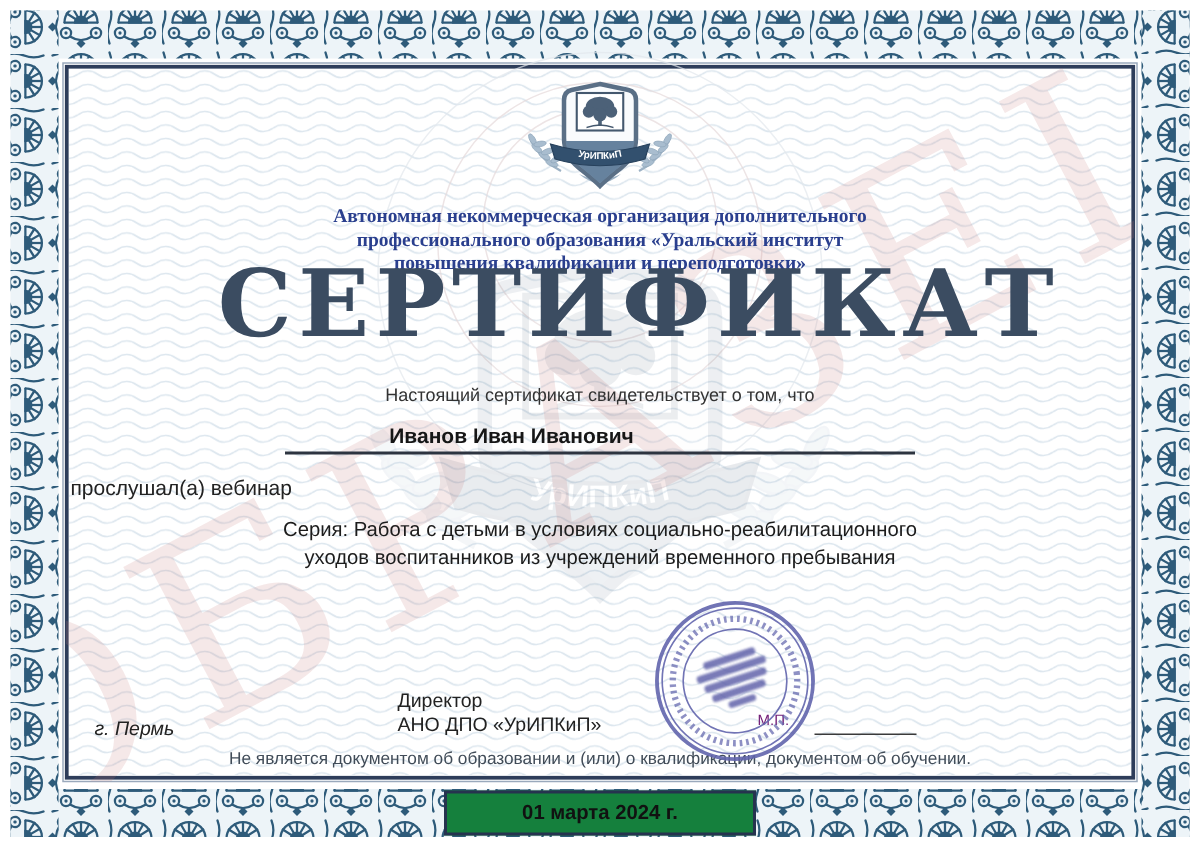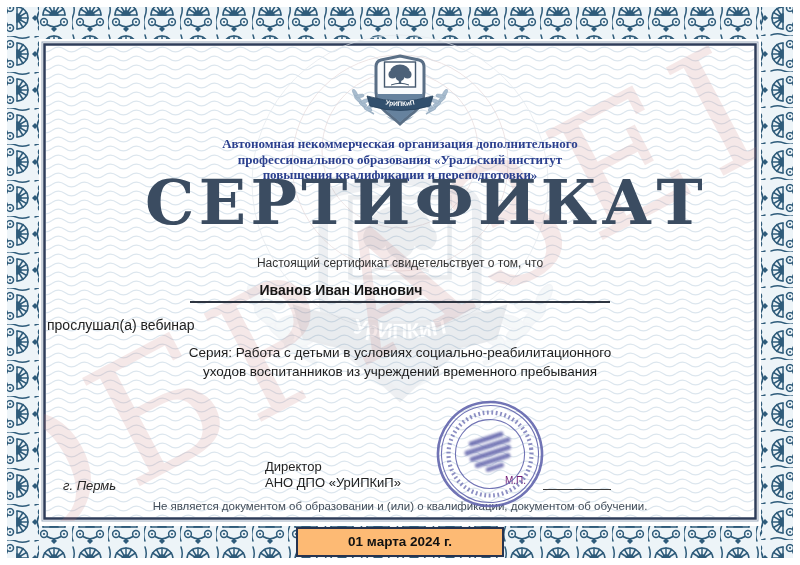--- a/index.html
+++ b/index.html
@@ -35,21 +35,21 @@
     font-size:13.5px;font-weight:normal;line-height:19px;color:#1c1c1c;
   }
   .city{position:absolute;left:63px;top:478px;font-size:13px;color:#222222;font-style:italic;}
   .director-block{position:absolute;left:265px;top:459px;font-size:13px;line-height:16px;color:#222222;text-align:left;}
   .seal-label{position:absolute;left:505px;top:475px;font-size:10px;color:#701a75;}
   .sig-stroke{position:absolute;left:543px;top:489px;width:68px;height:0;border-top:1.5px solid #3a3a3a;}
   .stamp{position:absolute;left:433px;top:397px;width:114px;height:114px;transform:rotate(-8deg);opacity:0.9;z-index:3;}
   .disclaimer{position:absolute;left:47px;top:500px;width:706px;text-align:center;font-size:11.5px;color:#414c58;}
   .date-box{
     position:absolute;left:296px;top:527px;width:204px;height:26px;z-index:4;
-    background:#fdba74;border:2px solid #26334f;text-align:center;
+    background:#15803d;border:2px solid #26334f;text-align:center;
     font-size:13.5px;font-weight:bold;line-height:26px;color:#111111;
   }
 </style>
 </head>
 <body>
 
 <div class="certificate">
 
   <svg class="decor" xmlns="http://www.w3.org/2000/svg" xmlns:xlink="http://www.w3.org/1999/xlink" viewBox="0 0 800 565">
     <defs>

